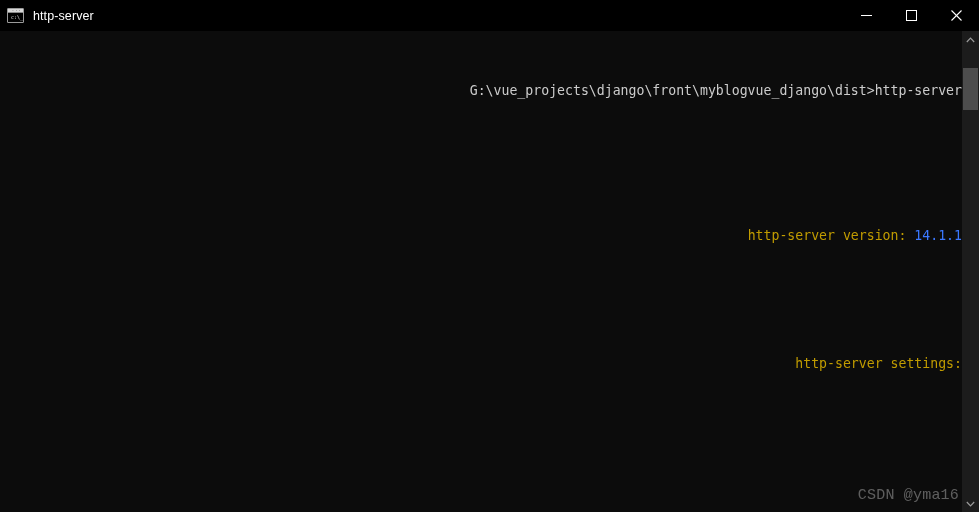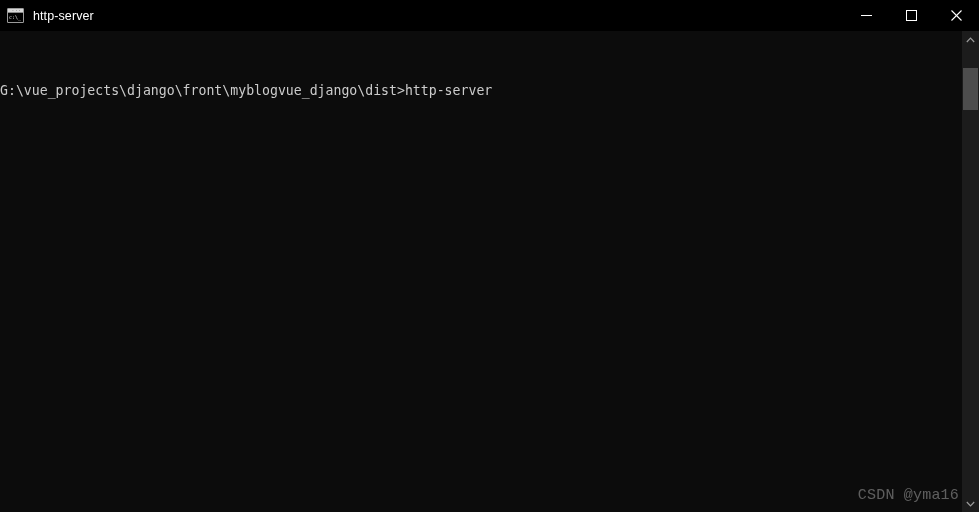--- a/index.html
+++ b/index.html
@@ -12,20 +12,21 @@
     height: 512px;
     overflow: hidden;
     font-family: "DejaVu Sans Mono", monospace;
   }
   .window {
     position: relative;
     width: 979px;
     height: 512px;
     background: #0f172a;
     overflow: hidden;
+    text-align: right;
   }
 
   
   .titlebar {
     position: absolute;
     top: 0; left: 0;
     width: 979px;
     height: 31px;
     background: #000000;
     display: flex;
@@ -200,23 +201,25 @@
   </div>
 
   <div class="console">
     <div class="term">
 
       <div class="line"><span class="w">G:\vue_projects\django\front\myblogvue_django\dist&gt;</span><span class="w">http-server</span></div>
 
 
       <div class="line"> </div>
 
+      <div class="line"><span class="yel">http-server version: </span><span class="blu">14.1.1</span></div>
 
       <div class="line"> </div>
 
+      <div class="line"><span class="yel">http-server settings:</span></div>
 
       
       
       
       
       
       
       
 
       

